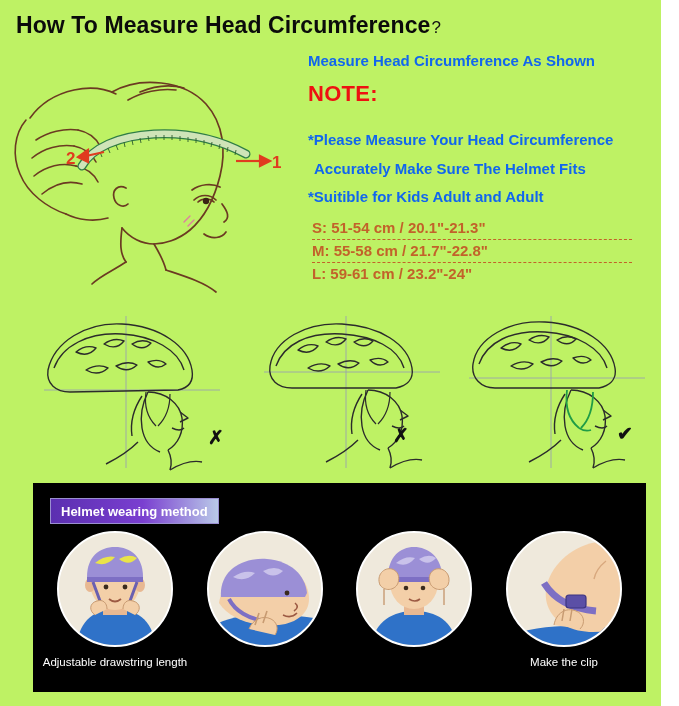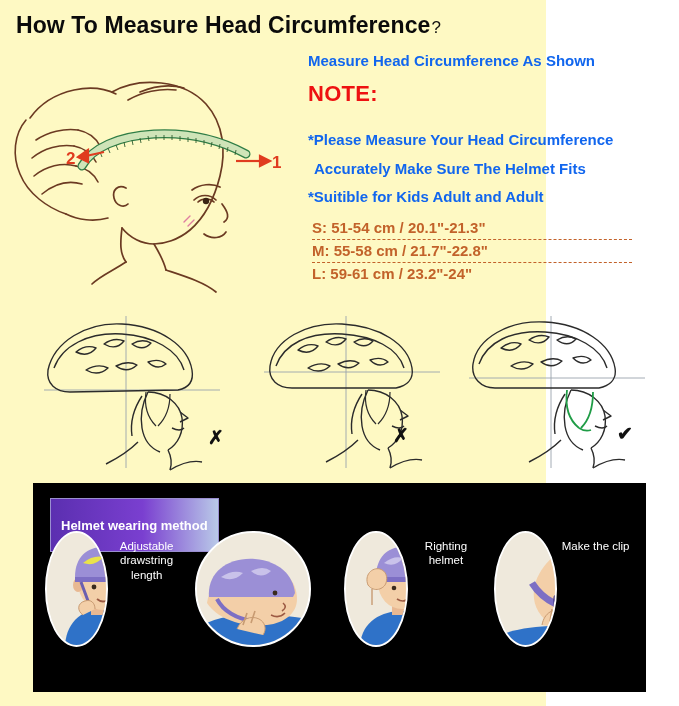--- a/index.html
+++ b/index.html
@@ -9,23 +9,23 @@
   }
   body {
     width: 679px;
     height: 706px;
     font-family: "Liberation Sans", sans-serif;
     position: relative;
     overflow: hidden;
   }
   .page {
     position: relative;
-    width: 546px;
+    width: 661px;
     height: 706px;
-    background: #fef9c3;
+    background: #bef264;
   }
 
   
   .title-row {
     position: absolute;
     left: 16px;
     top: 12px;
     width: 650px;
     display: flex;
     align-items: baseline;
@@ -126,42 +126,43 @@
     background: #000000;
   }
   .panel-title-wrap {
     position: absolute;
     left: 17px;
     top: 15px;
     height: 24px;
     background: linear-gradient(90deg, #5b2fb0 0%, #7a3fd0 55%, #b9c9e8 100%);
     display: flex;
     align-items: center;
-    padding: 14px 10px;
+    padding: 0 10px;
     border: 1px solid #9a8fd0;
   }
   .panel-title {
     color: #ffffff;
     font-size: 13px;
     font-weight: bold;
     white-space: nowrap;
   }
   .panel-grid {
     position: absolute;
     left: 12px;
     top: 48px;
     width: 589px;
     height: 150px;
     display: flex;
     justify-content: space-between;
   }
   .panel-item {
     width: 140px;
     display: flex;
-    flex-direction: row;
+    flex-direction: column;
+    align-items: center;
   }
   .circle-img {
     width: 112px;
     height: 112px;
     border-radius: 50%;
     border: 2px solid #ffffff;
     overflow: hidden;
     position: relative;
     background: #f2efe6;
   }
@@ -465,21 +466,20 @@
             <path d="M61,26 q10,-6 17,-1 q-8,9 -17,1 Z" fill="#c9c2ea"></path>
             <circle cx="48" cy="55" r="2.3" fill="#3a2a1c"></circle>
             <circle cx="65" cy="55" r="2.3" fill="#3a2a1c"></circle>
             <path d="M51,66 q6,4 11,0" stroke="#9c5a43" stroke-width="1.7" fill="none"></path>
 
             <path d="M22,52 c-4,-10 4,-18 12,-16 c6,2 8,8 6,14 c-2,6 -12,10 -18,2 Z" fill="#f3cfa8" stroke="#c89b72" stroke-width="1"></path>
             <path d="M90,52 c4,-10 -4,-18 -12,-16 c-6,2 -8,8 -6,14 c2,6 12,10 18,2 Z" fill="#f3cfa8" stroke="#c89b72" stroke-width="1"></path>
             <path d="M26,56 l0,16 M86,56 l0,16" stroke="#c89b72" stroke-width="1.4" fill="none"></path>
           </svg>
         </div>
-        <div class="panel-caption">Righting helmet</div>
       </div>
 
       <div class="panel-item">
         <div class="circle-img">
           <svg width="112" height="112" viewBox="0 0 112 112">
             <rect width="112" height="112" fill="#efe9dc"></rect>
             <path d="M0,104 C24,92 70,90 112,96 L112,112 L0,112 Z" fill="#2f72c8"></path>
 
             <path d="M96,8 C70,10 48,26 40,48 C34,66 40,82 56,92 C74,102 96,100 112,94 L112,8 Z" fill="#f3cfa8"></path>
             <path d="M98,28 q-10,8 -12,18" stroke="#d8a87e" stroke-width="1.4" fill="none"></path>

